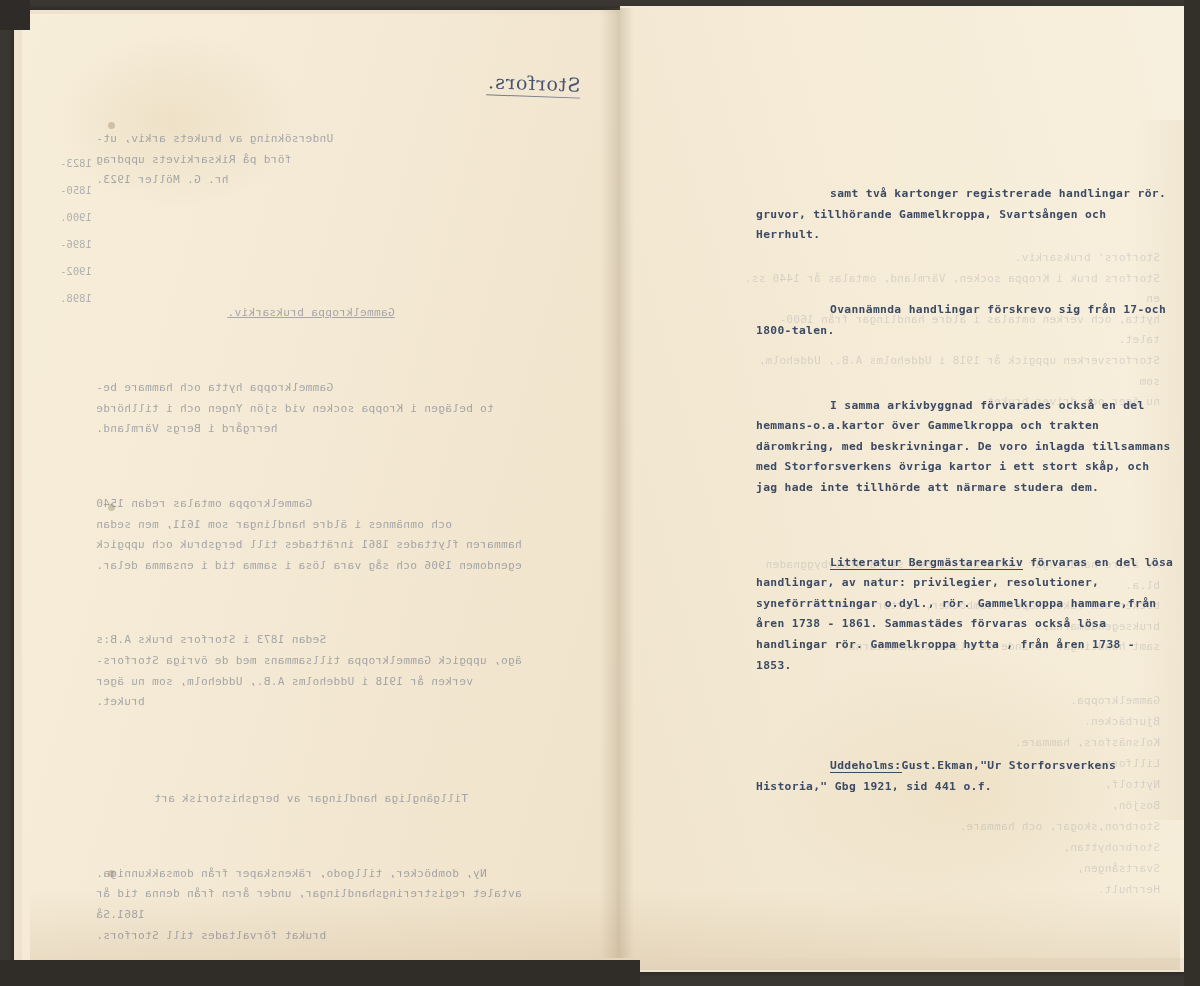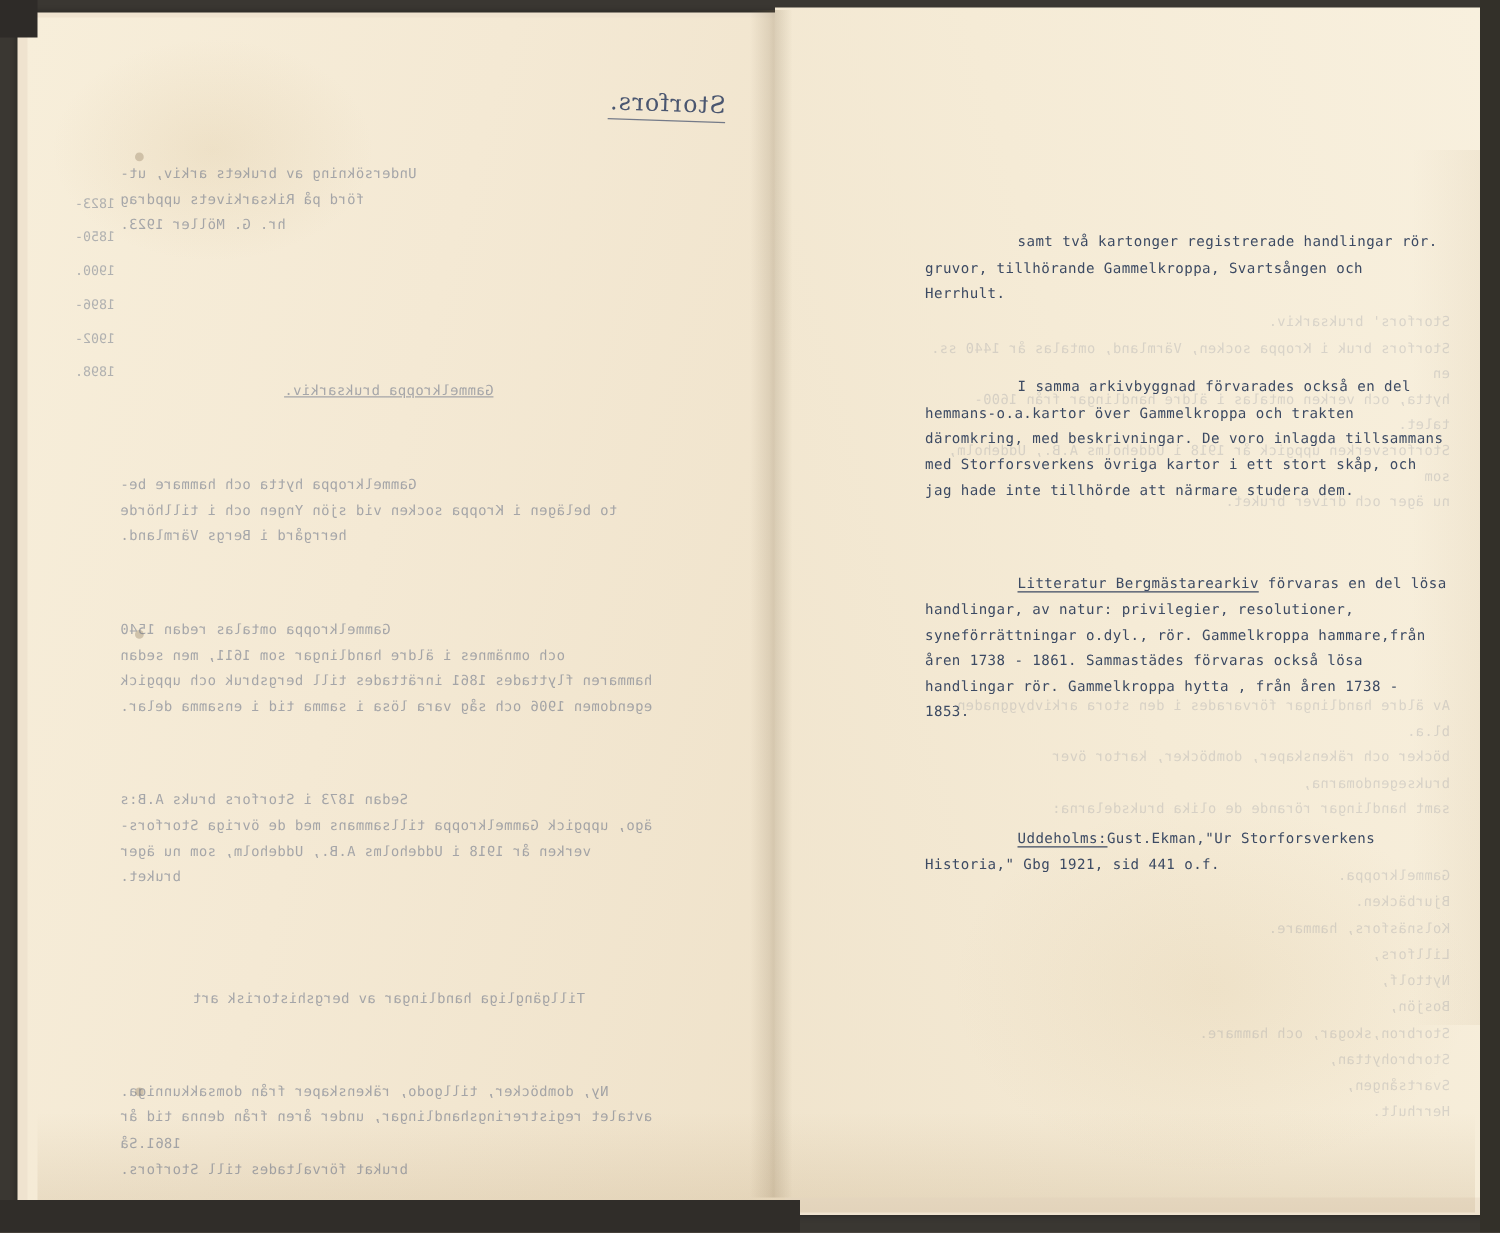--- a/index.html
+++ b/index.html
@@ -96,23 +96,24 @@
   .typed {
     position: absolute;
     color: #3c4a63;
     font-family: "DejaVu Sans Mono", monospace;
     font-size: 11.3px;
     line-height: 20.6px;
     letter-spacing: 0.35px;
     white-space: pre-wrap;
   }
   #right-col {
-    left: 740px;
+    left: 756px;
     top: 143px;
     width: 420px;
+    font-weight: bold;
   }
   .para { margin: 0 0 13px 0; }
   .indent { text-indent: 74px; }
   .u { border-bottom: 1px solid #3c4a63; padding-bottom: 0px; }
 
   
   .bleed {
     position: absolute;
     color: rgba(110,120,140,0.22);
     font-family: "DejaVu Sans Mono", monospace;
@@ -245,20 +246,21 @@
 <span>Lillfors,</span>
 <span>Nyttolf,</span>
 <span>Bosjön,</span>
 <span>Storbron,skogar, och hammare.</span>
 <span>Storbrohyttan,</span>
 <span>Svartsången,</span>
 <span>Herrhult.</span></div>
 
   <div class="typed" id="right-col">
     <p class="para indent">samt två kartonger registrerade handlingar rör. gruvor, tillhörande Gammelkroppa, Svartsången och Herrhult.</p>
+    <p class="para indent">Ovannämnda handlingar förskrevo sig från 17-och 1800-talen.</p>
     <p class="para indent">I samma arkivbyggnad förvarades också en del hemmans-o.a.kartor över Gammelkroppa och trakten däromkring, med beskrivningar. De voro inlagda tillsammans med Storforsverkens övriga kartor i ett stort skåp, och jag hade inte tillhörde att närmare studera dem.</p>
     <p class="para indent"><span class="u">Litteratur Bergmästarearkiv</span><span> förvaras en del lösa handlingar, av natur: privilegier, resolutioner, syneförrättningar o.dyl., rör. Gammelkroppa hammare,från åren 1738 - 1861. Sammastädes förvaras också lösa handlingar rör. Gammelkroppa hytta , från åren 1738 - 1853.</span></p>
     <p class="para" style="margin-top:26px; text-indent:74px;"><span class="u">Uddeholms:</span><span>Gust.Ekman,"Ur Storforsverkens Historia," Gbg 1921, sid 441 o.f.</span></p>
   </div>
 
   <div id="shadow-bl"></div>
   <div id="shadow-rt"></div>
   <div id="corner-tl"></div>
 </div>
 

